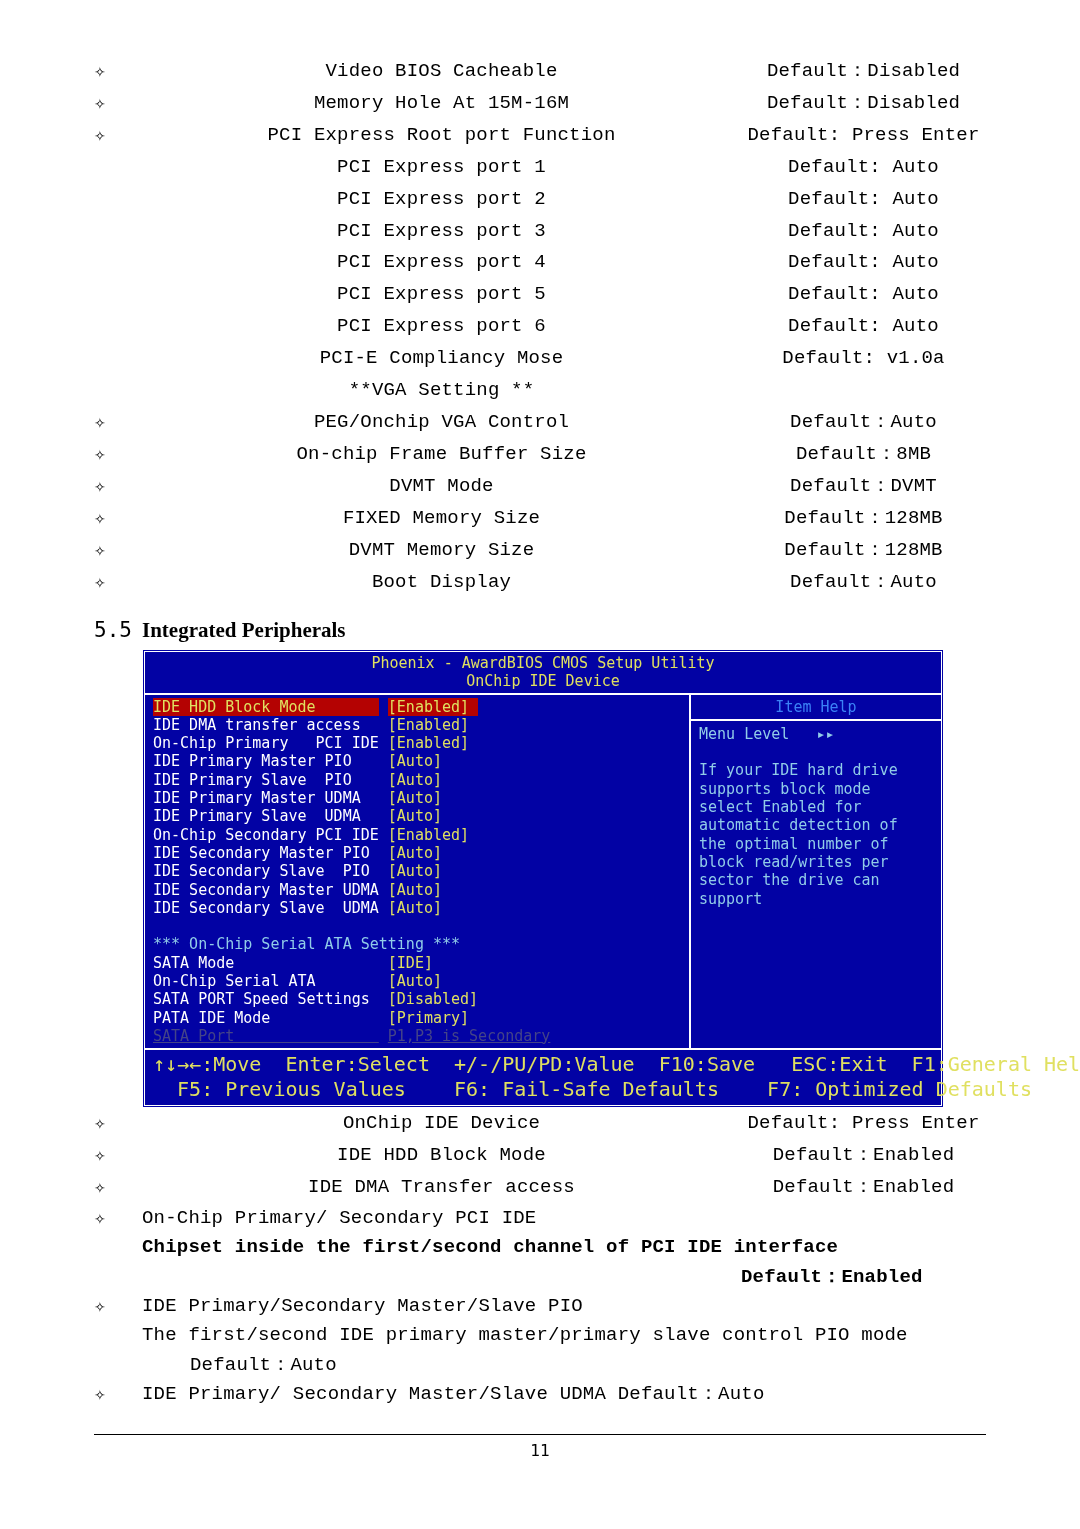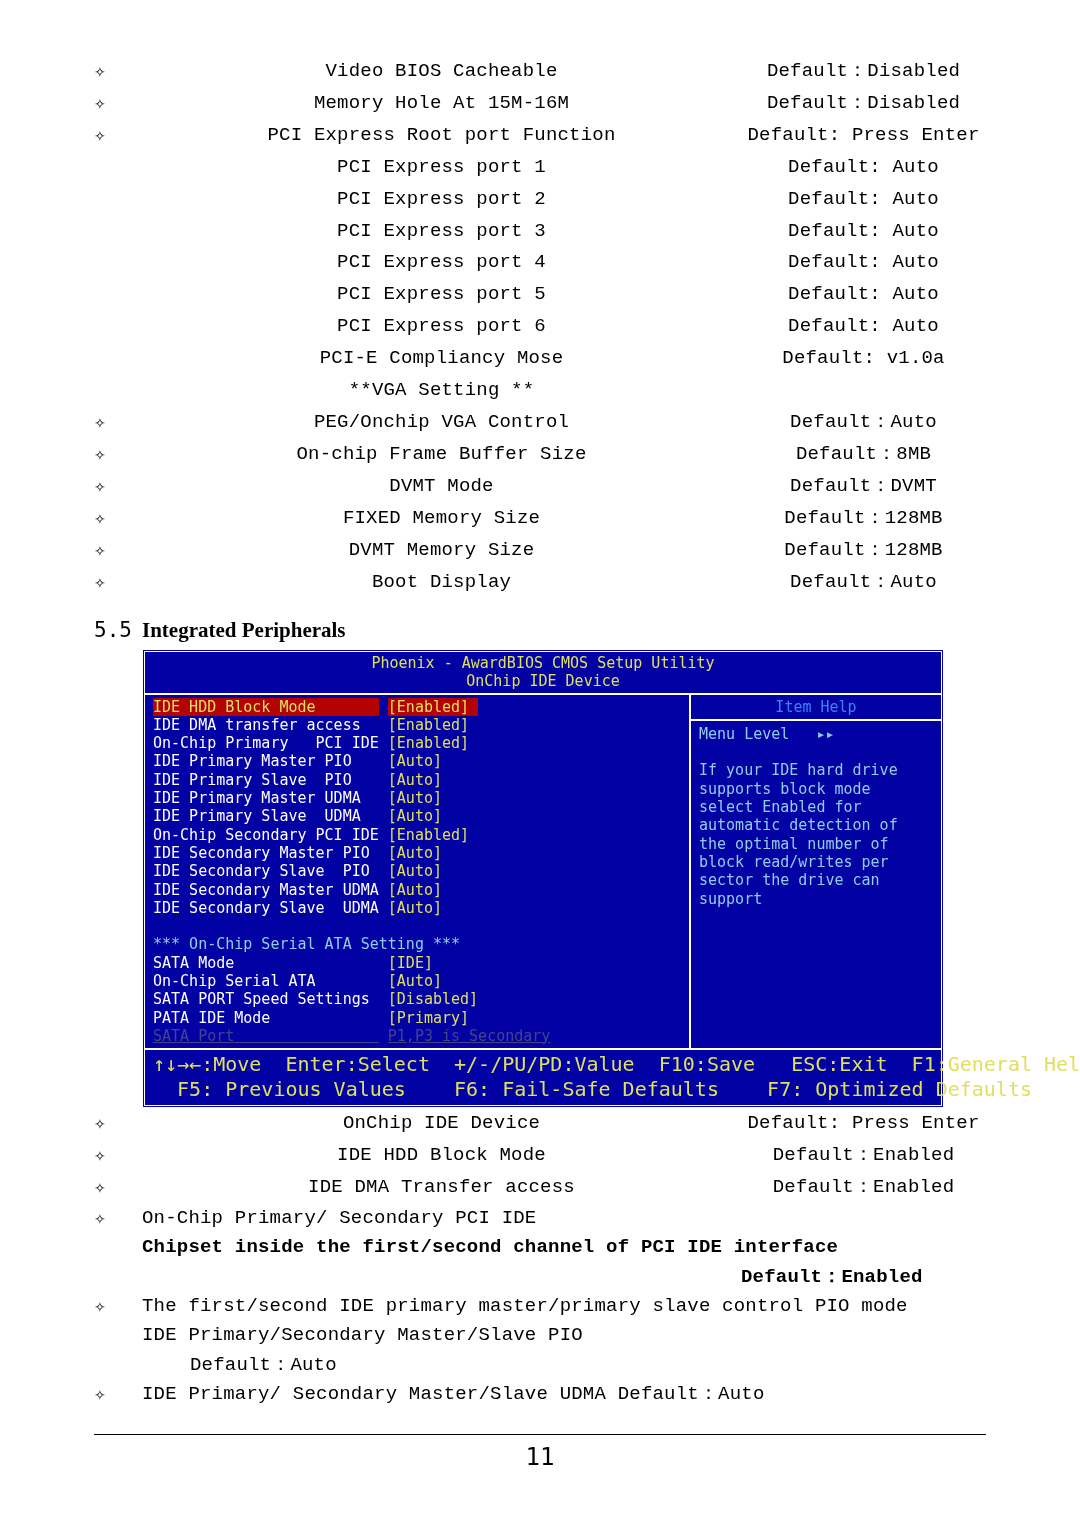--- a/index.html
+++ b/index.html
@@ -109,21 +109,21 @@
   .bios .d { color: #444488; text-decoration: underline; }
   .bios .h { background: #b40202; color: #e0e060; }
   hr.footer-rule {
     border: none;
     border-top: 1.5px solid #000;
     margin: 24px 0 4px 0;
   }
   .page-num {
     text-align: center;
     font-family: Consolas, monospace;
-    font-size: 24px;
+    font-size: 16px;
   }
   .content-block {
     display: flex;
   }
   .content-indent {
     width: 48px;
     flex-shrink: 0;
   }
   .content-text {
     flex: 1;
@@ -297,22 +297,22 @@
     <div class="row2">
       <div class="l2"></div>
       <div class="v2">Default：Enabled</div>
     </div>
   </div>
 </div>
 
 <div class="content-block">
   <div class="content-indent bullet">✧</div>
   <div class="content-text">
+    <div>IDE Primary/Secondary Master/Slave PIO</div>
     <div>The first/second IDE primary master/primary slave control PIO mode</div>
-    <div>IDE Primary/Secondary Master/Slave PIO</div>
     <div class="sub-indent">Default：Auto</div>
   </div>
 </div>
 
 <div class="content-block">
   <div class="content-indent bullet">✧</div>
   <div class="content-text">IDE Primary/ Secondary Master/Slave UDMA   Default：Auto</div>
 </div>
 
 <hr class="footer-rule">

